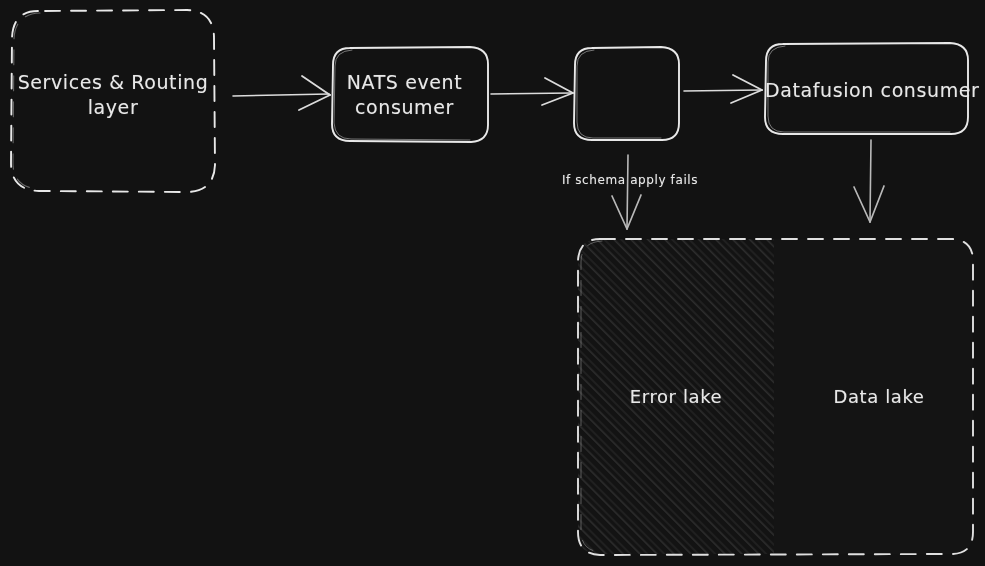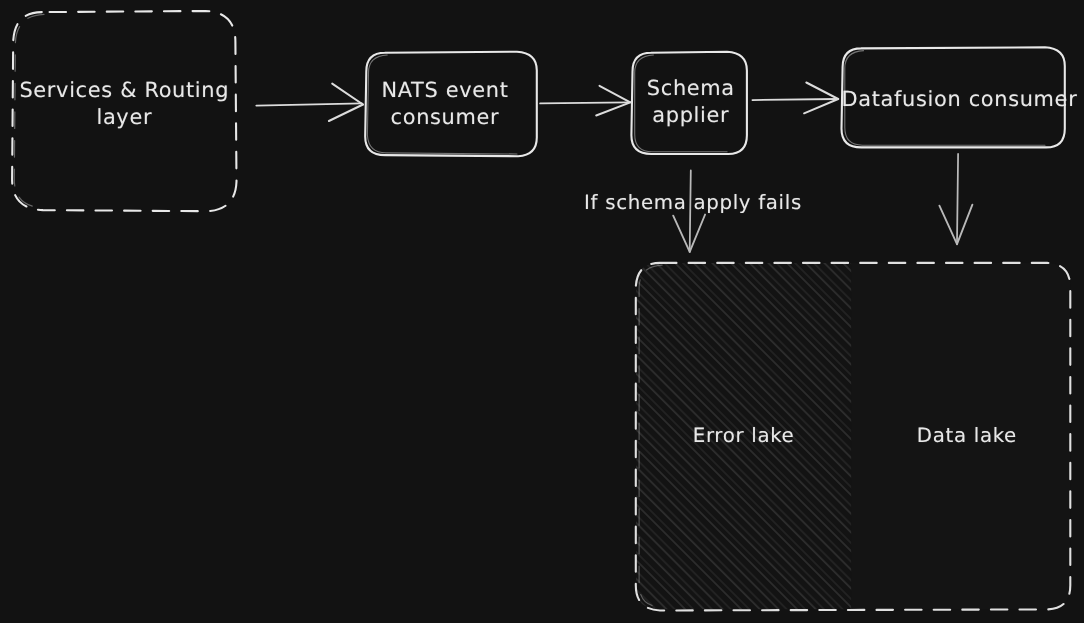--- a/index.html
+++ b/index.html
@@ -26,21 +26,21 @@
     position: absolute;
     color: #e8e8e8;
     text-align: center;
     letter-spacing: 0.6px;
     line-height: 1.32;
     white-space: pre;
     pointer-events: none;
     text-shadow: 0 0 1px rgba(232,232,232,0.35);
   }
   .node-label { font-size: 19px; }
-  .edge-label { font-size: 18px; }
+  .edge-label { font-size: 12px; }
   .region-label { font-size: 18px; }
 
   
   #label-services   { left: 4px;   top: 70px;  width: 218px; }
   #label-nats       { left: 332px; top: 70px;  width: 145px; }
   #label-schema     { left: 575px; top: 68px;  width: 106px; }
   #label-datafusion { left: 765px; top: 78px;  width: 204px; }
   #label-fail       { left: 500px; top: 173px; width: 260px; }
   #label-errorlake  { left: 596px; top: 385px; width: 160px; }
   #label-datalake   { left: 799px; top: 385px; width: 160px; }
@@ -123,22 +123,20 @@
       <path d="M 602 241 Q 581 242 581 262 L 581 531 Q 581 551 601 552" fill="none" stroke="#c8c8c8" stroke-width="1.0" stroke-linecap="round" stroke-dasharray="15 11" opacity="0.4"></path>
     </g>
   </svg>
 
   <div class="node-label" id="label-services">Services &amp; Routing
 layer</div>
 
   <div class="node-label" id="label-nats">NATS event
 consumer</div>
 
-  <div class="node-label" id="label-schema">Schema
-applier</div>
 
   <div class="node-label" id="label-datafusion">Datafusion consumer</div>
 
   <div class="edge-label" id="label-fail">If schema apply fails</div>
 
   <div class="region-label" id="label-datalake">Data lake</div>
 
   <div class="region-label" id="label-errorlake">Error lake</div>
 
 </div>

